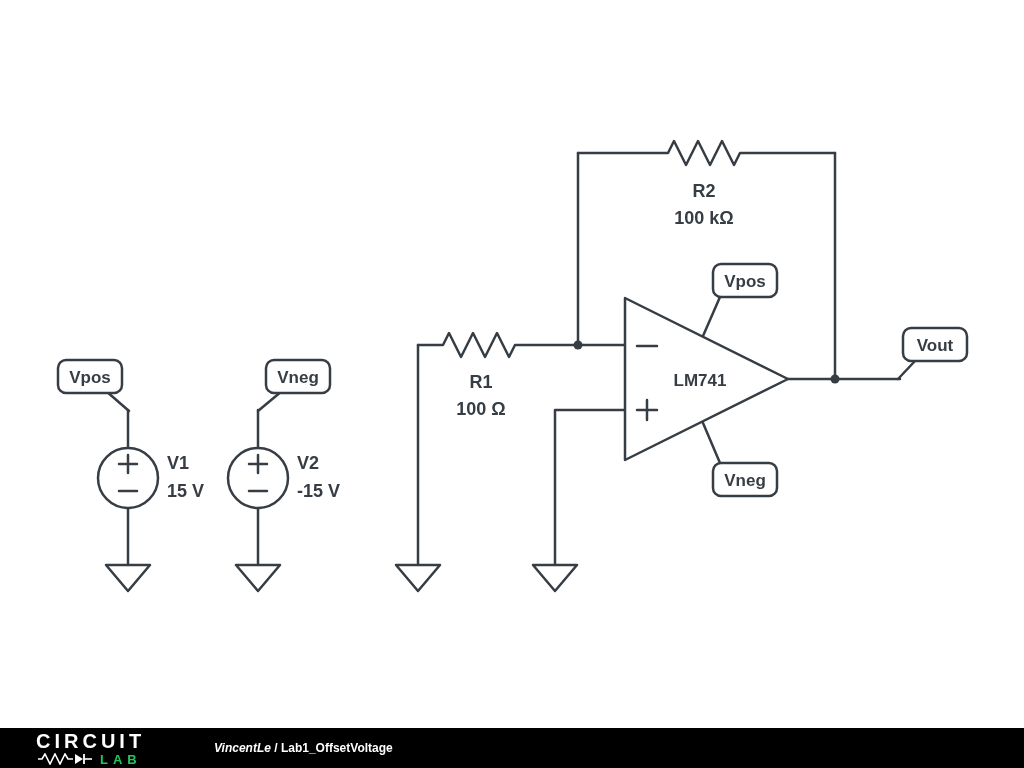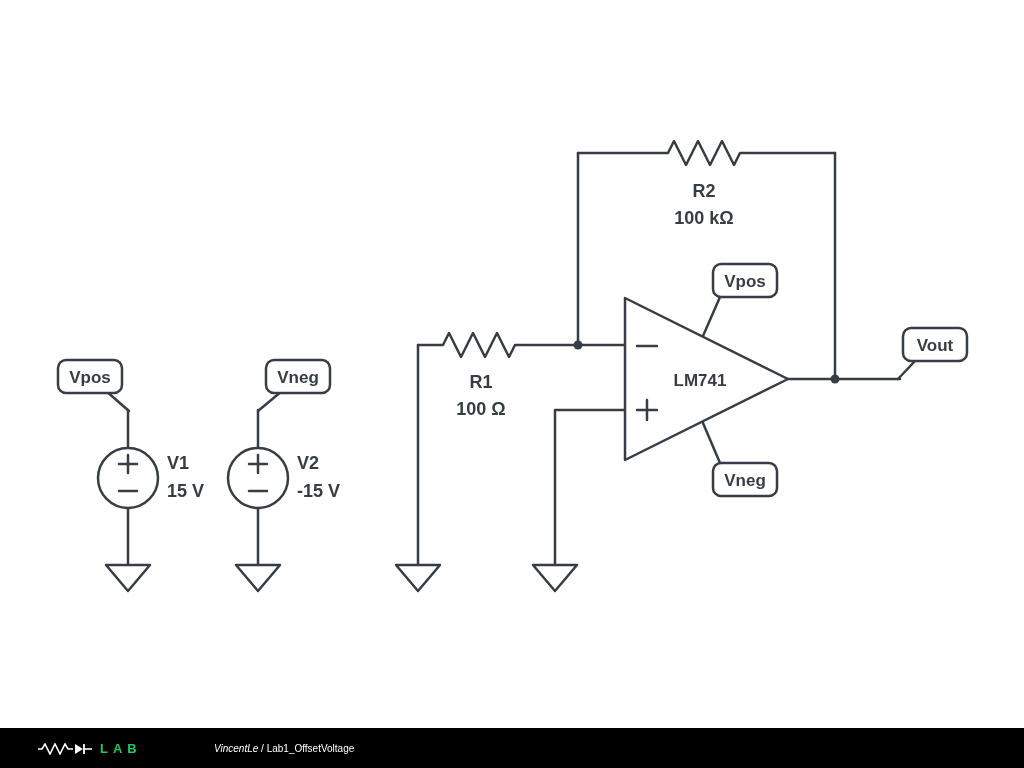--- a/index.html
+++ b/index.html
@@ -45,22 +45,22 @@
   .logo-lab {
     color: #22c55e;
     font-weight: bold;
     font-size: 13px;
     letter-spacing: 5px;
     line-height: 1;
   }
   .credits { margin-left: 28px; display: flex; flex-direction: column; justify-content: center; }
   .credit-line, .credit-url {
     color: #ffffff;
-    font-size: 10px;
-    font-weight: normal;
+    font-size: 12px;
+    font-weight: bold;
     line-height: 15px;
     white-space: nowrap;
   }
   .credit-author { font-style: italic; }
 </style>
 </head>
 <body>
 
 <div class="page">
 
@@ -164,20 +164,21 @@
       <rect class="flag-rect" x="903" y="328" width="64" height="33" rx="8"></rect>
       <text class="flag-text" x="935" y="351">Vout</text>
     </g>
 
     <circle class="dot" cx="578" cy="345" r="4.5"></circle>
     <circle class="dot" cx="835" cy="379" r="4.5"></circle>
   </svg>
 
   <div class="footer">
     <div class="logo">
+      <div class="logo-top">CIRCUIT</div>
       <div class="logo-bottom">
         <svg width="56" height="12" viewBox="0 0 56 12">
           <path d="M0,6 h4 l3,-5 l5,10 l5,-10 l5,10 l5,-10 l3,5 h5" fill="none" stroke="#ffffff" stroke-width="1.6"></path>
           <path d="M37,1 L37,11 L45,6 Z" fill="#ffffff" stroke="none"></path>
           <line x1="46" y1="1" x2="46" y2="11" stroke="#ffffff" stroke-width="1.8"></line>
           <line x1="46" y1="6" x2="54" y2="6" stroke="#ffffff" stroke-width="1.6"></line>
         </svg>
         <span class="logo-lab">LAB</span>
       </div>
     </div>

